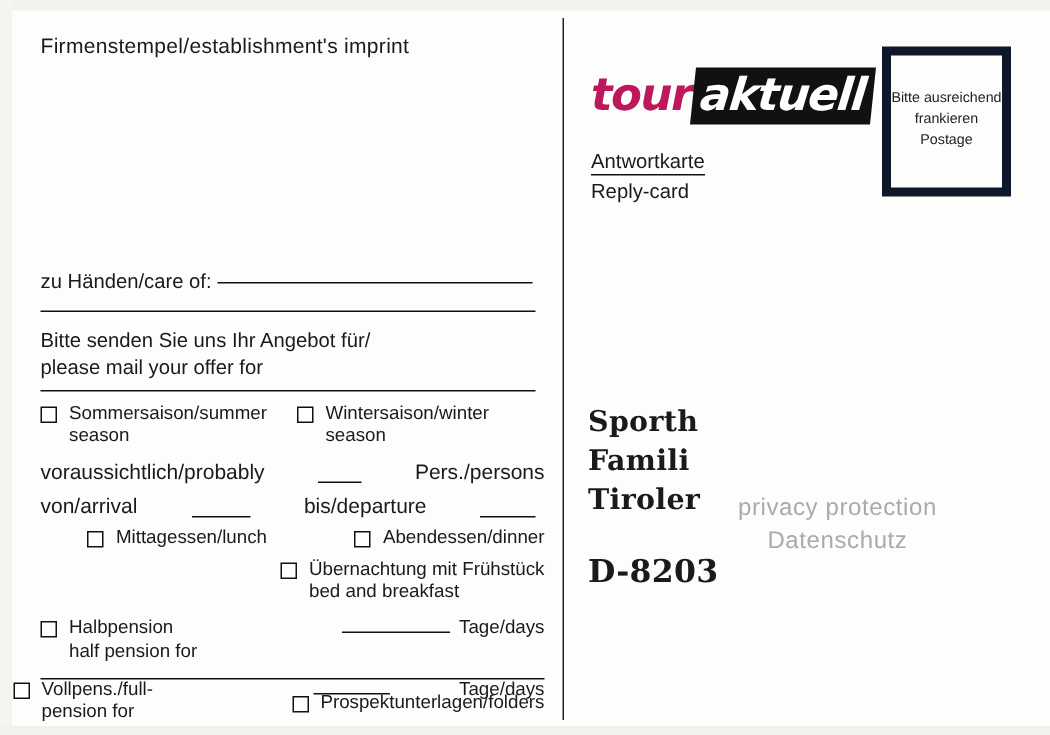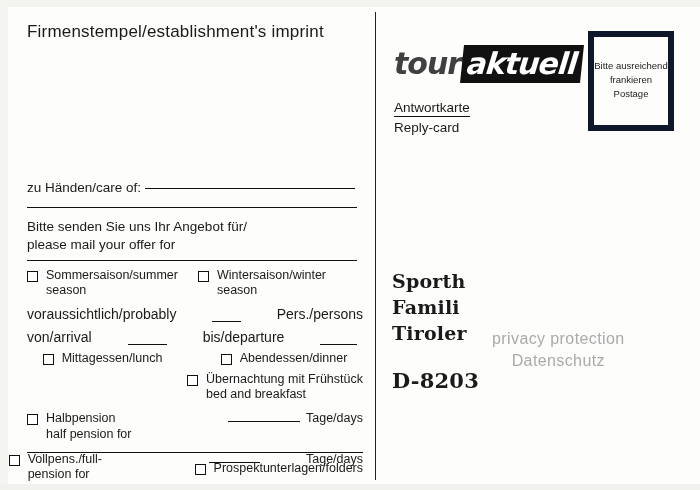--- a/index.html
+++ b/index.html
@@ -44,21 +44,21 @@
     width: 1px;
     height: 468px;
     background: #222;
   }
 
   
   .imprint {
     position: absolute;
     left: 27px;
     top: 22px;
-    font-size: 17px;
+    font-size: 14px;
     letter-spacing: 0.2px;
   }
 
   .careof {
     position: absolute;
     left: 27px;
     top: 180px;
     font-size: 13.5px;
   }
   .careof .rule {
@@ -116,21 +116,21 @@
     margin-top: 3px;
     margin-right: 8px;
     background: #fff;
   }
   .lbl {
     line-height: 1.22;
   }
 
   .two-col {
     display: flex;
-    justify-content: center;
+    justify-content: flex-end;
   }
   .col-a { width: 178px; display: flex; }
   .col-b { display: flex; }
 
   .plain-row {
     display: flex;
     align-items: flex-end;
     margin: 7px 0 6px 0;
     font-size: 14px;
     gap: 30px;
@@ -162,21 +162,21 @@
   .logo {
     position: absolute;
     left: 394px;
     top: 45px;
     font-size: 30px;
     font-weight: bold;
     font-style: italic;
     letter-spacing: -1px;
     font-family: "DejaVu Sans", sans-serif;
   }
-  .logo .t1 { color: #404040; }
+  .logo .t1 { color: #be185d; }
   .logo .t2 {
     color: #fff;
     background: #111;
     padding: 1px 5px 2px 5px;
     margin-left: 1px;
     display: inline-block;
     transform: skewX(-6deg);
   }
 
   .antwort {

